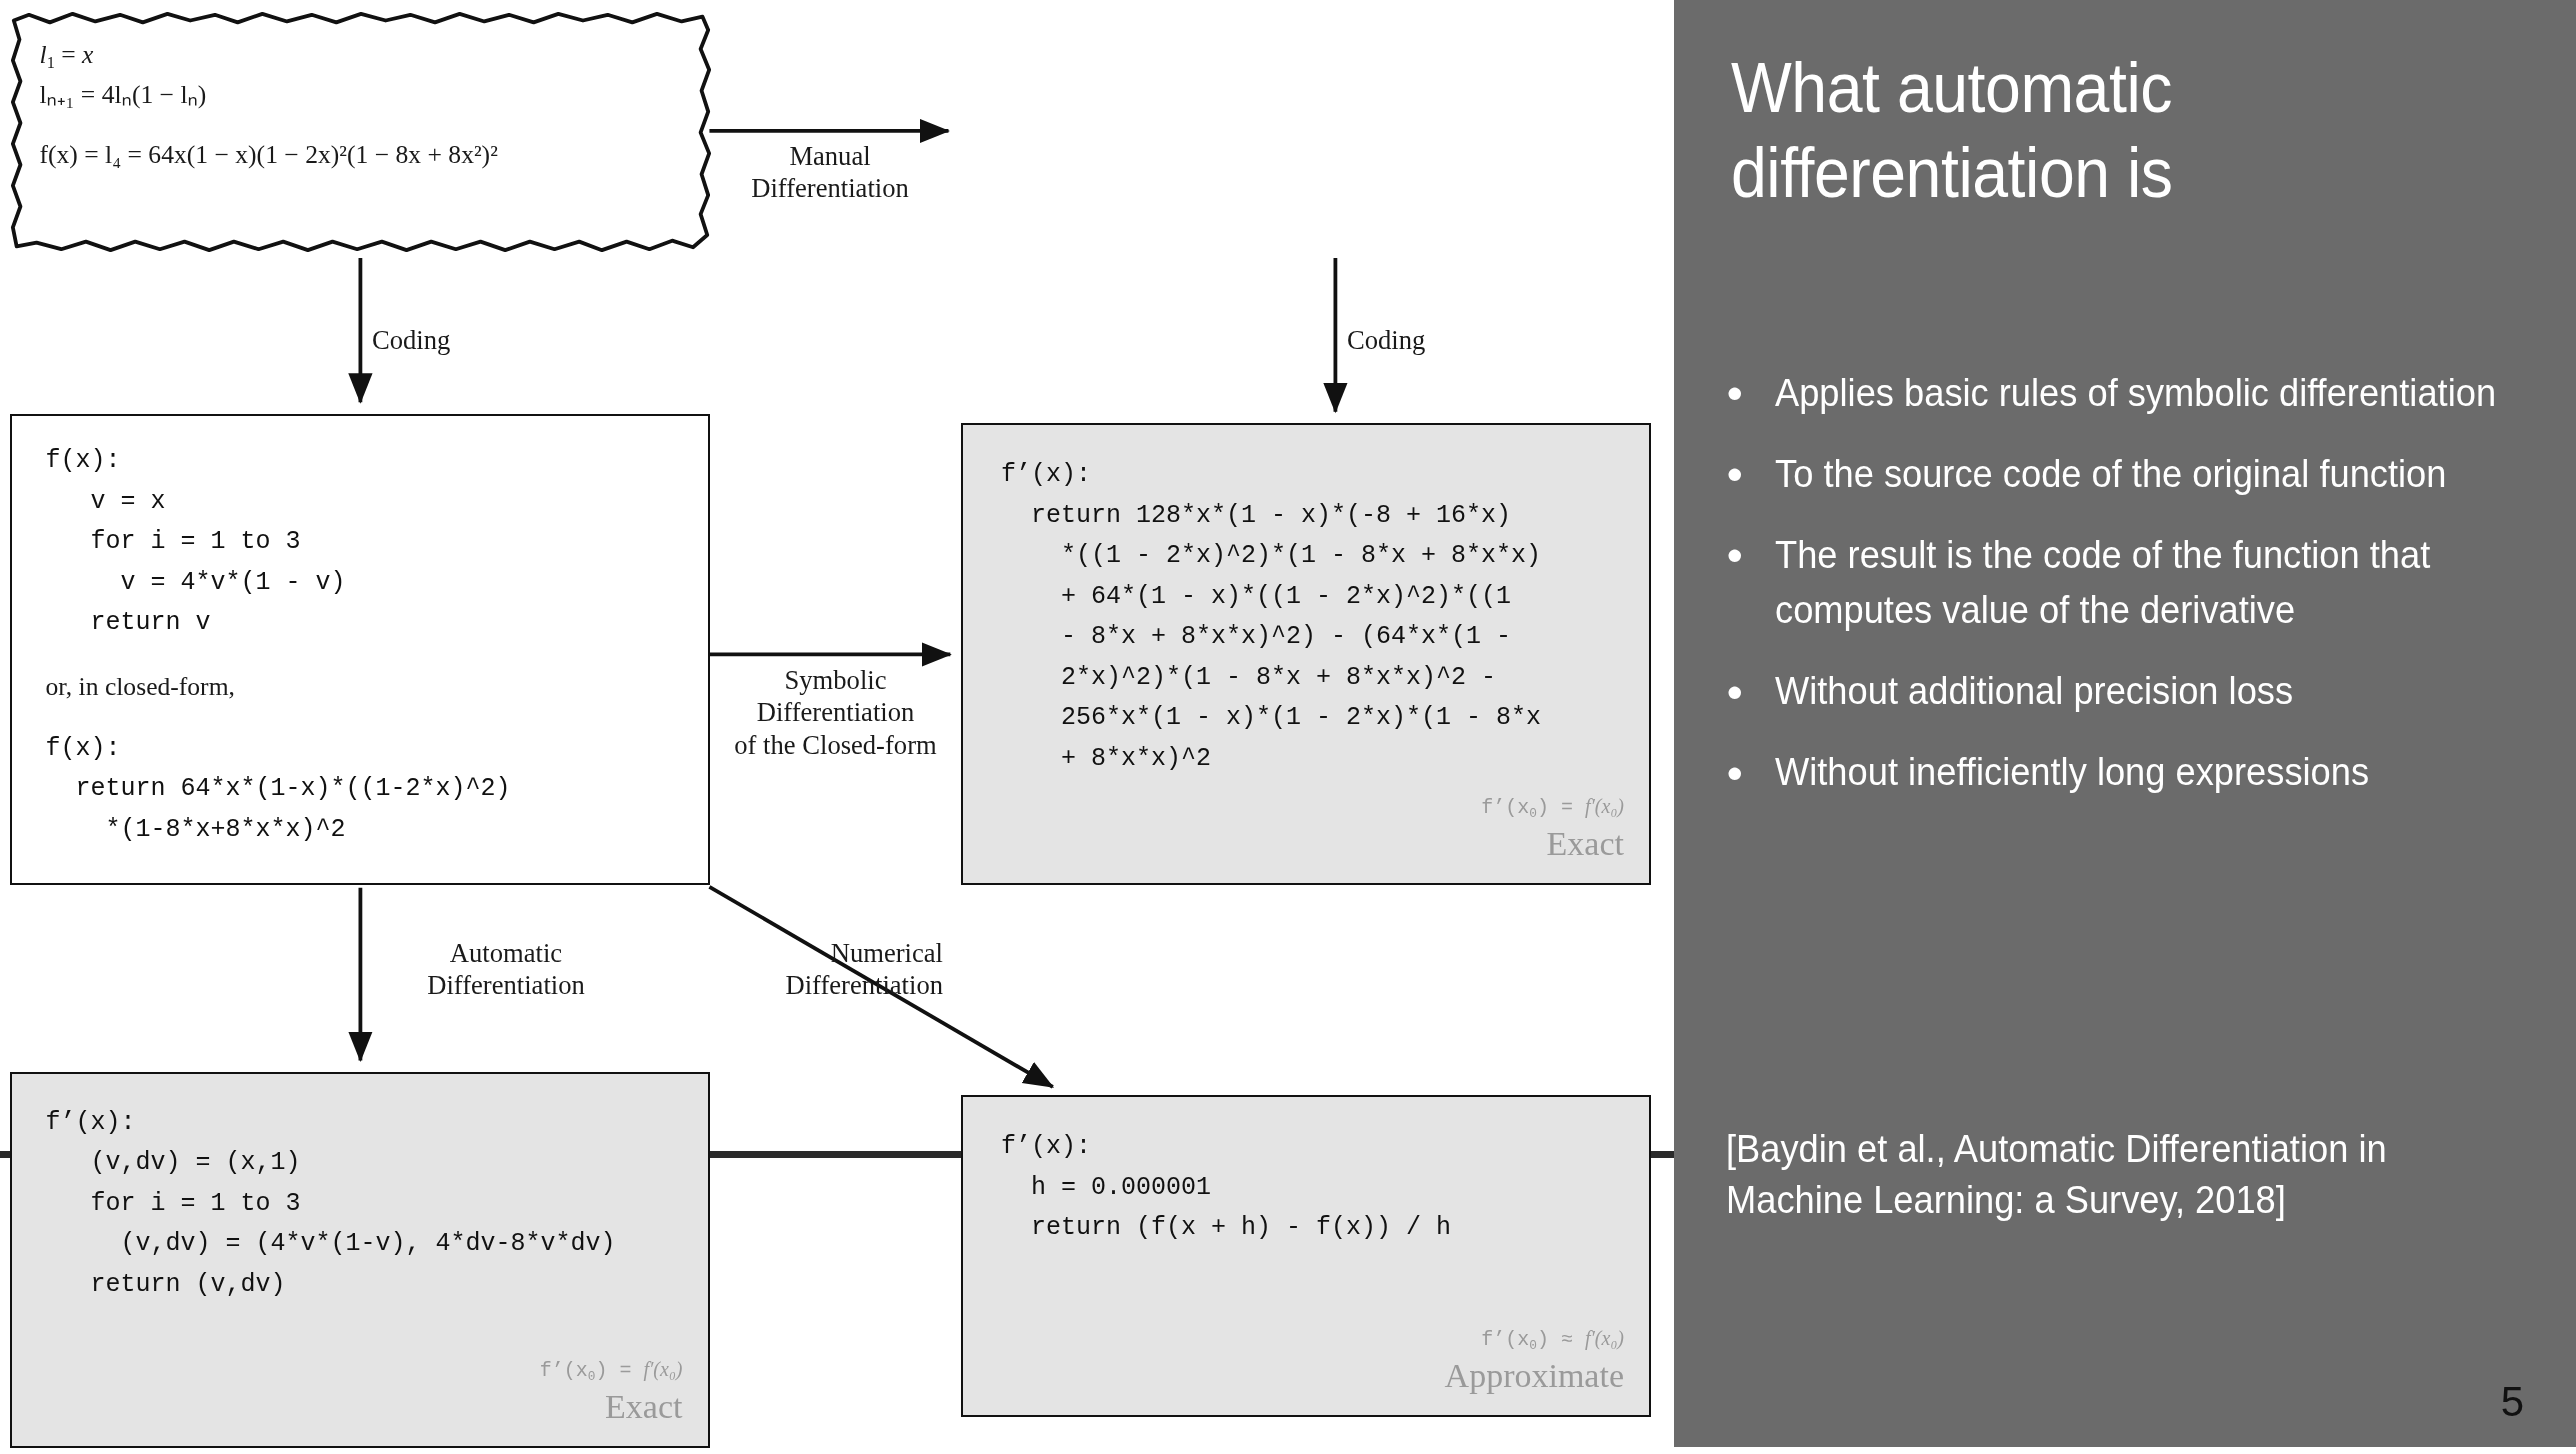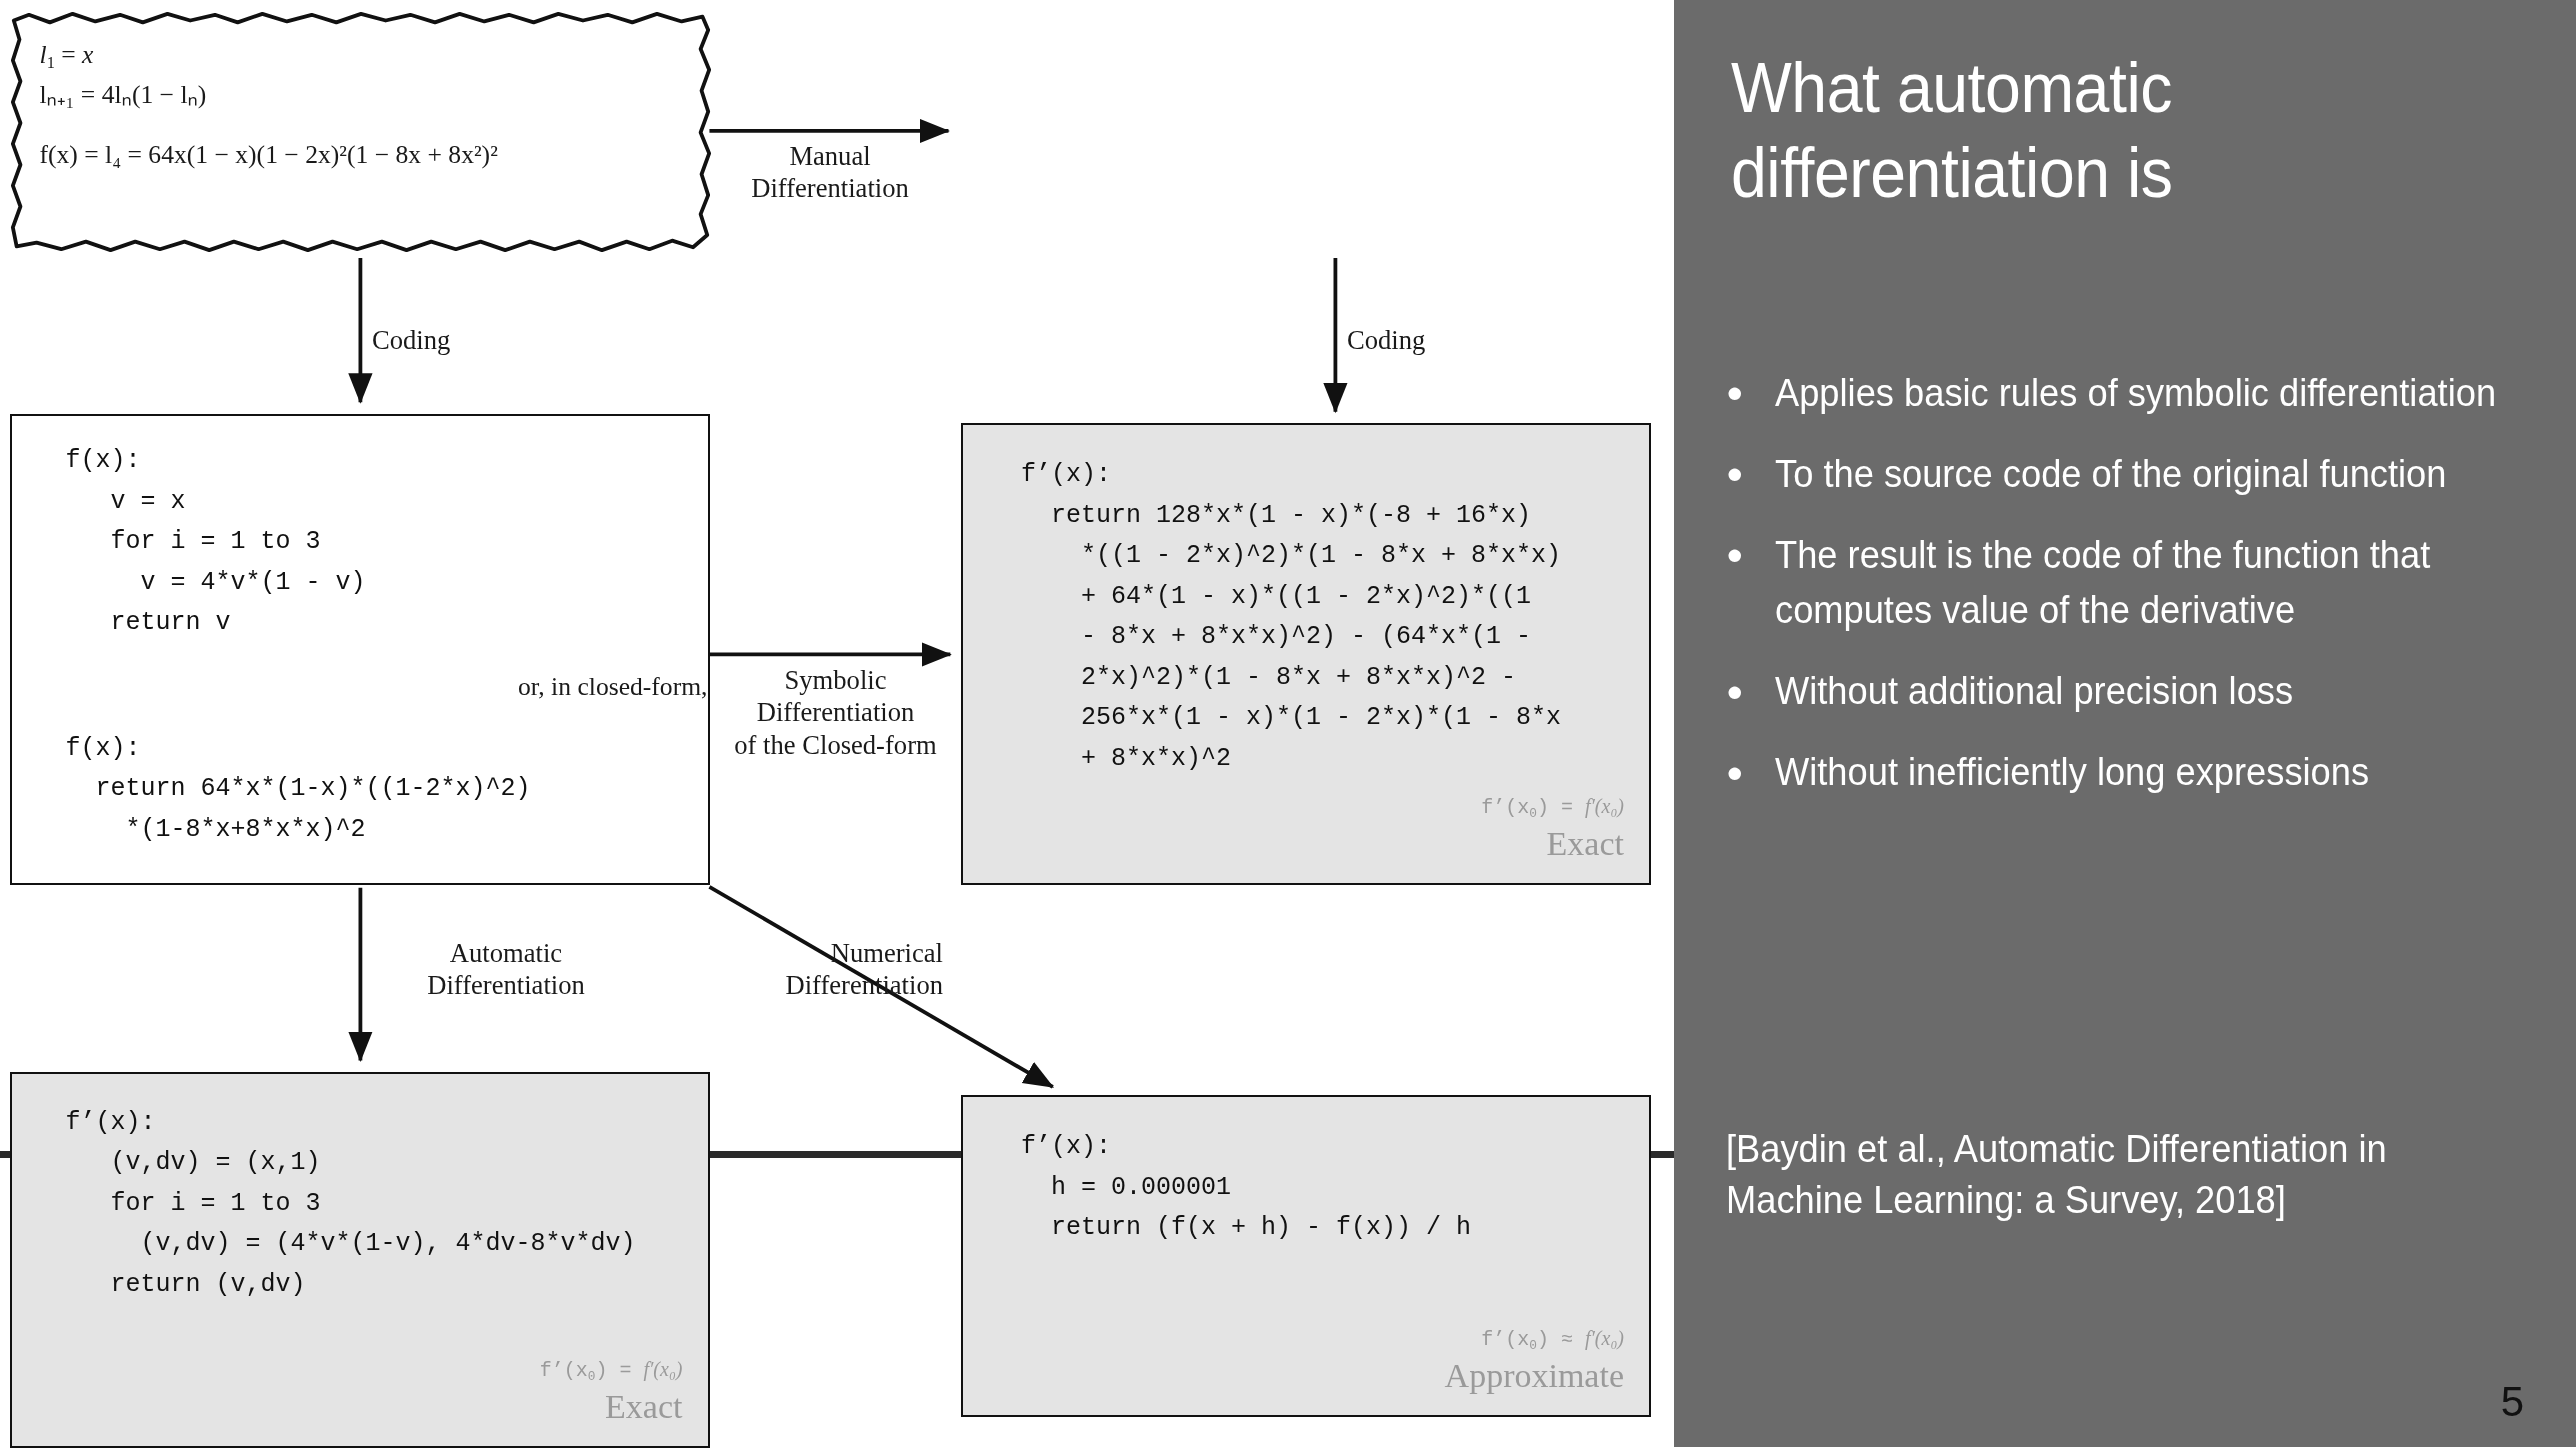--- a/index.html
+++ b/index.html
@@ -23,21 +23,21 @@
   .bullet-text{color:#ffffff;font-family:"Liberation Sans",sans-serif;
                font-size:39px;line-height:1.42;transform:scaleX(.93);
                transform-origin:left top;width:854px;}
   #citation{position:absolute;left:52px;top:1124px;width:854px;color:#ffffff;
             font-family:"Liberation Sans",sans-serif;font-size:39px;line-height:1.30;
             transform:scaleX(.93);transform-origin:left top;}
   #page-num{position:absolute;right:52px;bottom:21px;color:#111111;
             font-family:"Liberation Sans",sans-serif;font-size:42px;}
 
   
-  .box{position:absolute;box-sizing:border-box;padding-left:20px;}
+  .box{position:absolute;box-sizing:border-box;}
   .box-plain{border:2.8px solid #111;background:#ffffff;}
   .box-shade{border:2.8px solid #111;background:#e4e4e4;}
 
   
   .rough{position:absolute;box-sizing:border-box;}
   .rough svg{position:absolute;left:0;top:0;width:100%;height:100%;overflow:visible;}
   .rough .inner{position:absolute;left:0;top:0;width:100%;height:100%;}
 
   .math{font-family:"Liberation Serif",serif;font-size:25.6px;line-height:1.52;color:#1a1a1a;}
   .math .it{font-style:italic;}
@@ -85,21 +85,21 @@
   </div>
 
 
   <div class="box box-plain" style="left:9.5px;top:414px;width:700px;height:471px;">
     <div style="padding:25px 0 0 34px;">
       <div class="code">f(x):
    v = x
    for i = 1 to 3
      v = 4*v*(1 - v)
    return v</div>
-      <div class="prose" style="margin-top:28.5px;text-align:right;">or, in closed-form,</div>
+      <div class="prose" style="margin-top:28.5px;">or, in closed-form,</div>
       <div class="code" style="margin-top:26.6px;">f(x):
   return 64*x*(1-x)*((1-2*x)^2)
     *(1-8*x+8*x*x)^2</div>
     </div>
   </div>
 
   <div class="box box-shade" style="left:961px;top:423px;width:690px;height:462px;">
     <div style="padding:30px 0 0 38px;">
       <div class="code">f’(x):
   return 128*x*(1 - x)*(-8 + 16*x)

